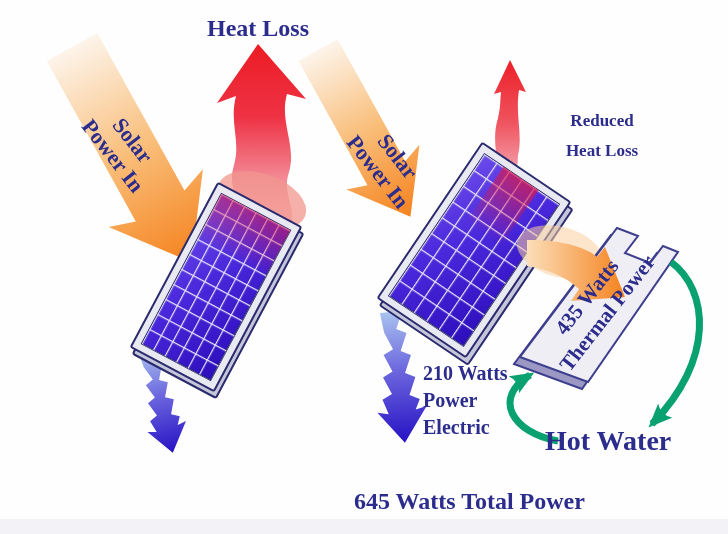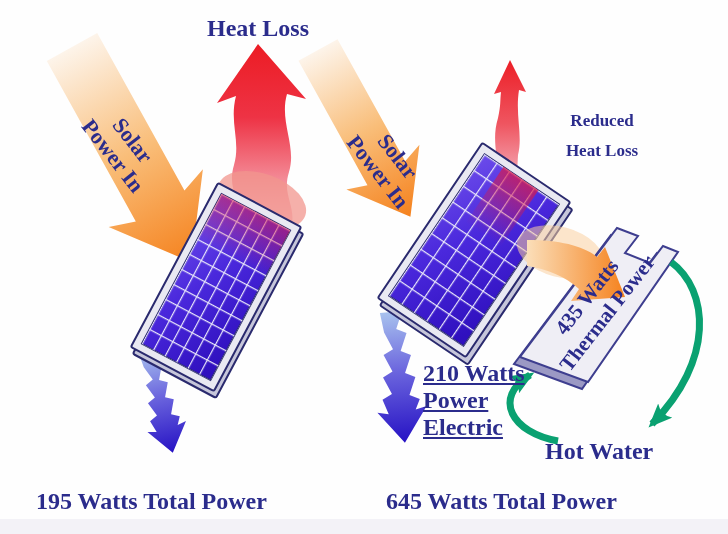--- a/index.html
+++ b/index.html
@@ -13,26 +13,26 @@
     font-family:"Liberation Serif",serif;line-height:1.1;
     white-space:nowrap;z-index:5;
   }
   .rot{transform-origin:center center;}
   #heat-loss-label{left:202px;top:15px;width:112px;font-size:24px;text-align:center;}
   #solar-in-left{left:123px;top:148px;font-size:22px;text-align:center;line-height:25px;
     transform:translate(-50%,-50%) rotate(52deg);}
   #solar-in-right{left:388px;top:164px;font-size:22px;text-align:center;line-height:25px;
     transform:translate(-50%,-50%) rotate(52deg);}
   #reduced-heat-loss{left:543px;top:106px;width:118px;font-size:17px;text-align:center;line-height:30px;}
-  #electric-power-label{left:423px;top:360px;font-size:24px;line-height:27px;text-decoration:underline;}
+  #electric-power-label{left:423px;top:360px;font-size:20px;line-height:27px;}
   #thermal-power-label{left:597px;top:305px;font-size:21px;text-align:center;line-height:26px;
     transform:translate(-50%,-50%) rotate(-52deg);}
-  #hot-water-label{left:545px;top:438px;font-size:24px;}
+  #hot-water-label{left:545px;top:426px;font-size:28px;}
   #total-left{left:36px;top:488px;font-size:24px;}
-  #total-right{left:386px;top:488px;font-size:24px;}
+  #total-right{left:354px;top:488px;font-size:24px;}
   #bottom-strip{position:absolute;left:0;bottom:0;width:728px;height:15px;background:#F3F2F7;}
 </style>
 </head>
 <body>
 
 <div id="stage">
 
   <svg id="shape-layer" width="728" height="534" viewBox="0 0 728 534">
     <defs>
       <linearGradient id="orangeGrad" x1="0" y1="0" x2="0" y2="1">
@@ -154,18 +154,17 @@
     <div>Electric</div>
   </div>
 
   <div class="lbl rot" id="thermal-power-label">
     <div>435 Watts</div>
     <div>Thermal Power</div>
   </div>
 
   <div class="lbl" id="hot-water-label">Hot Water</div>
 
-  <div class="lbl" id="total-left">195 Watts Total Power</div>
 
   <div class="lbl" id="total-right">645 Watts Total Power</div>
 
   <div id="bottom-strip"></div>
 </div>
 
 </body></html>

